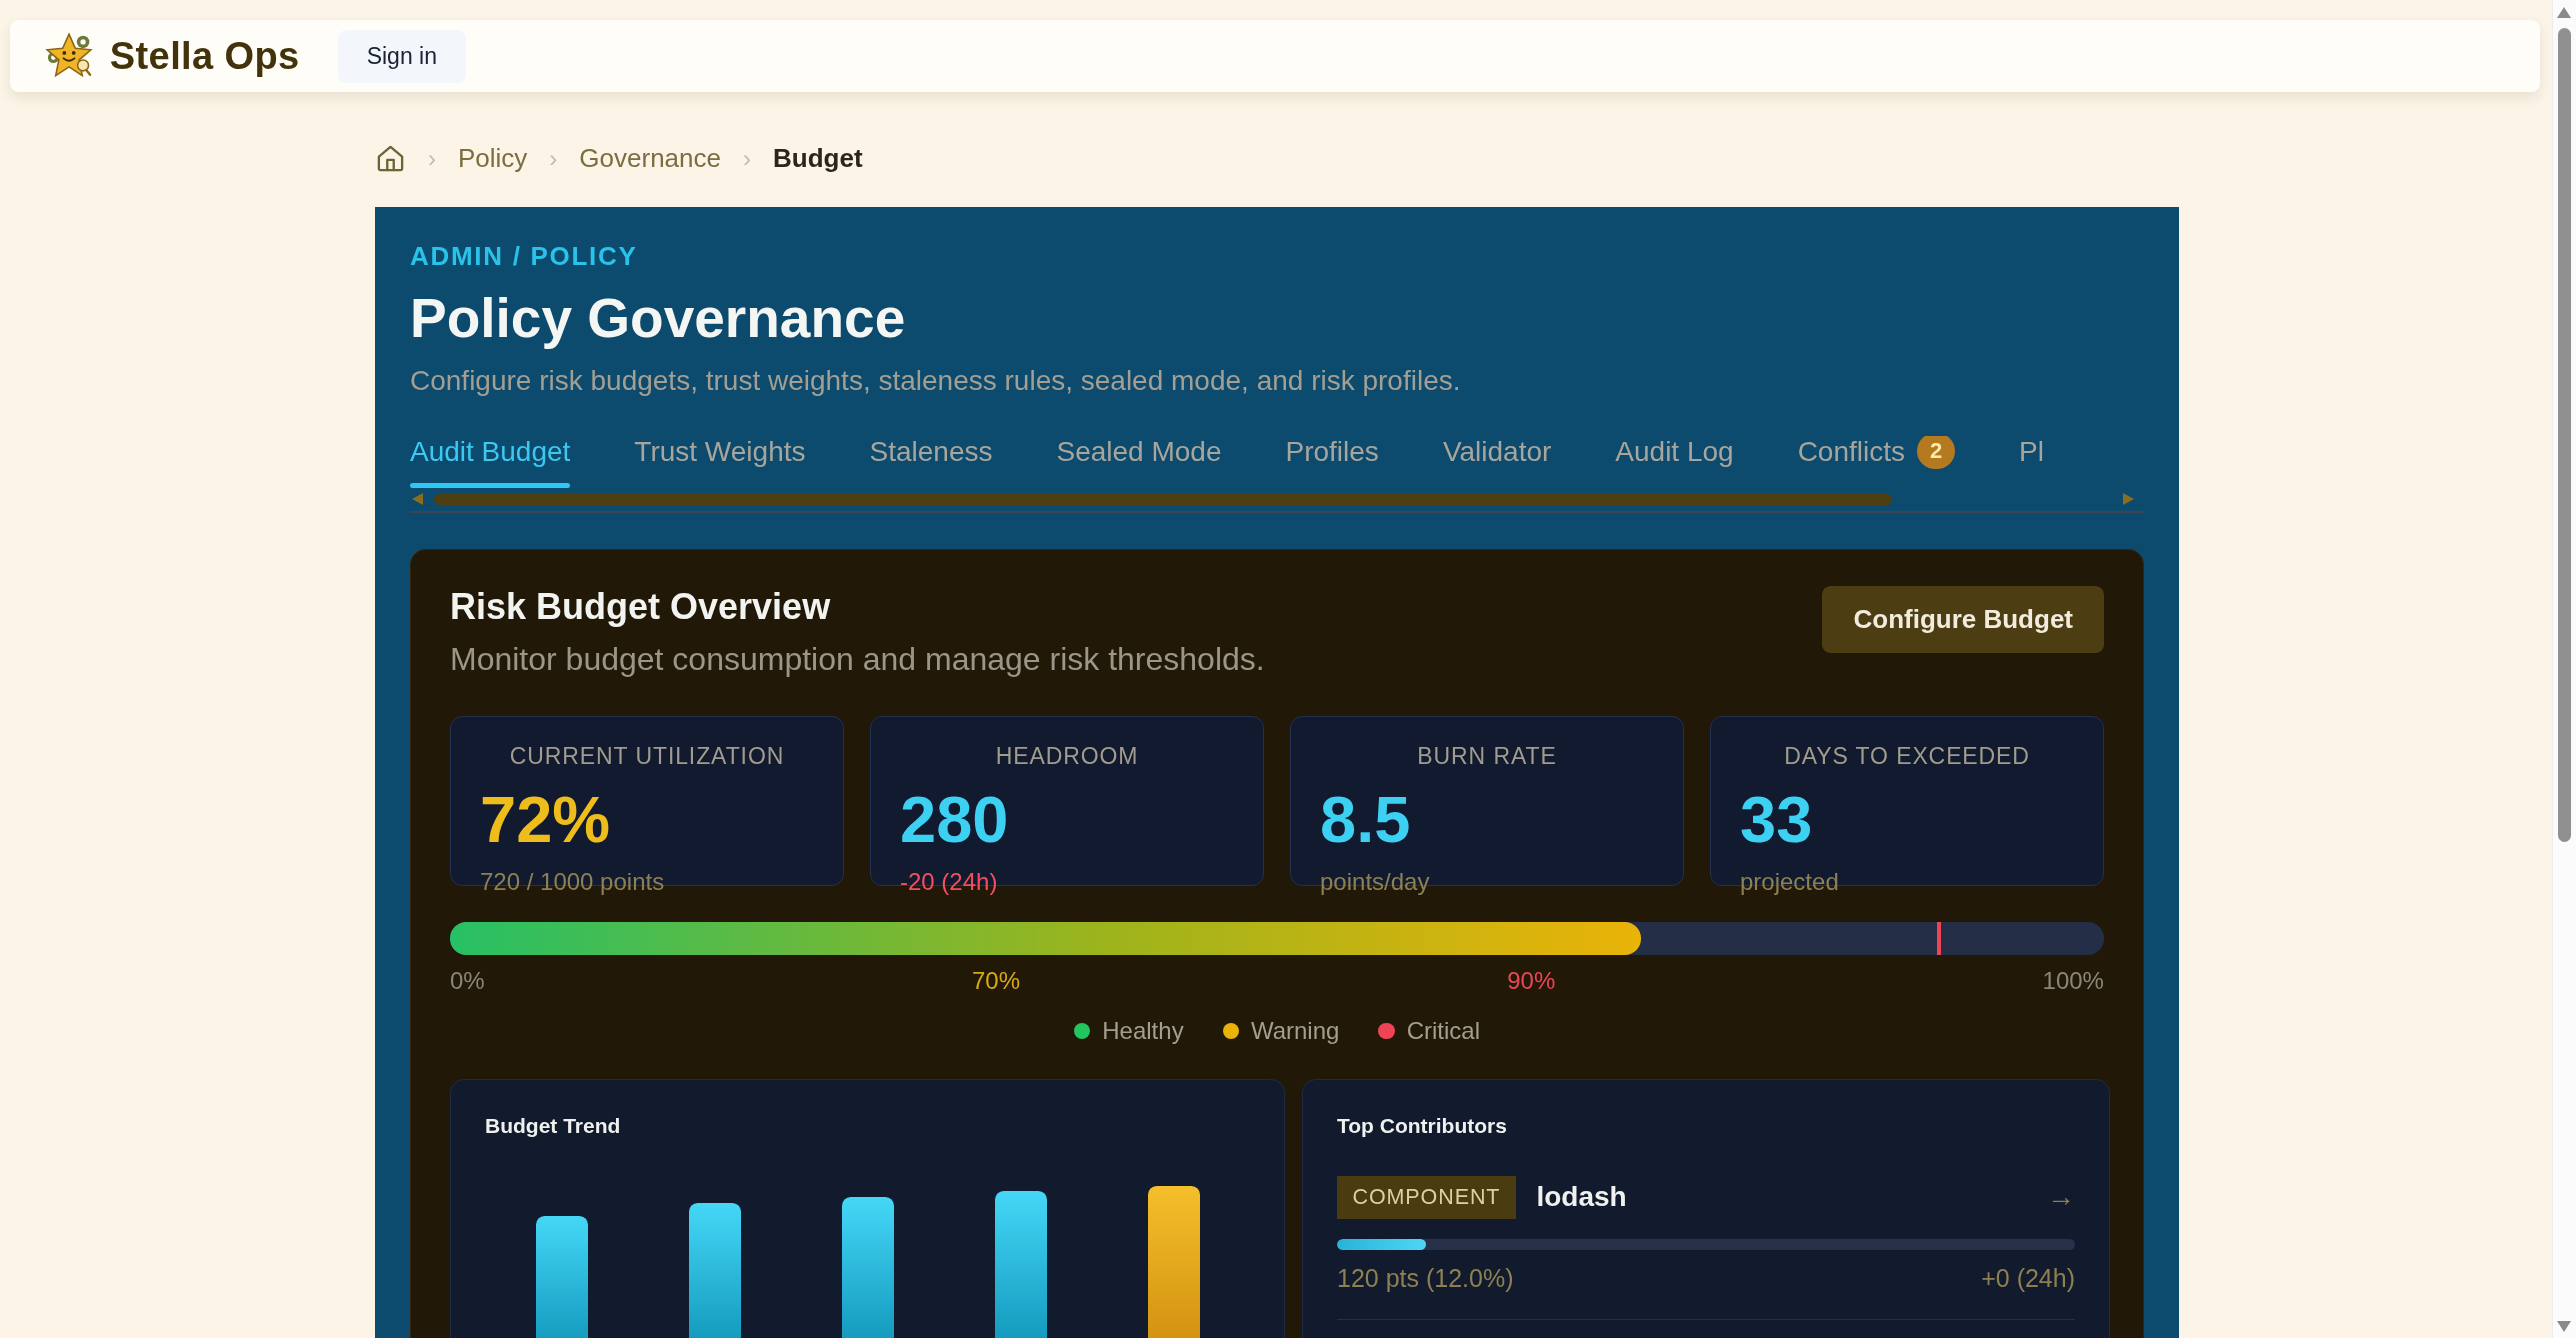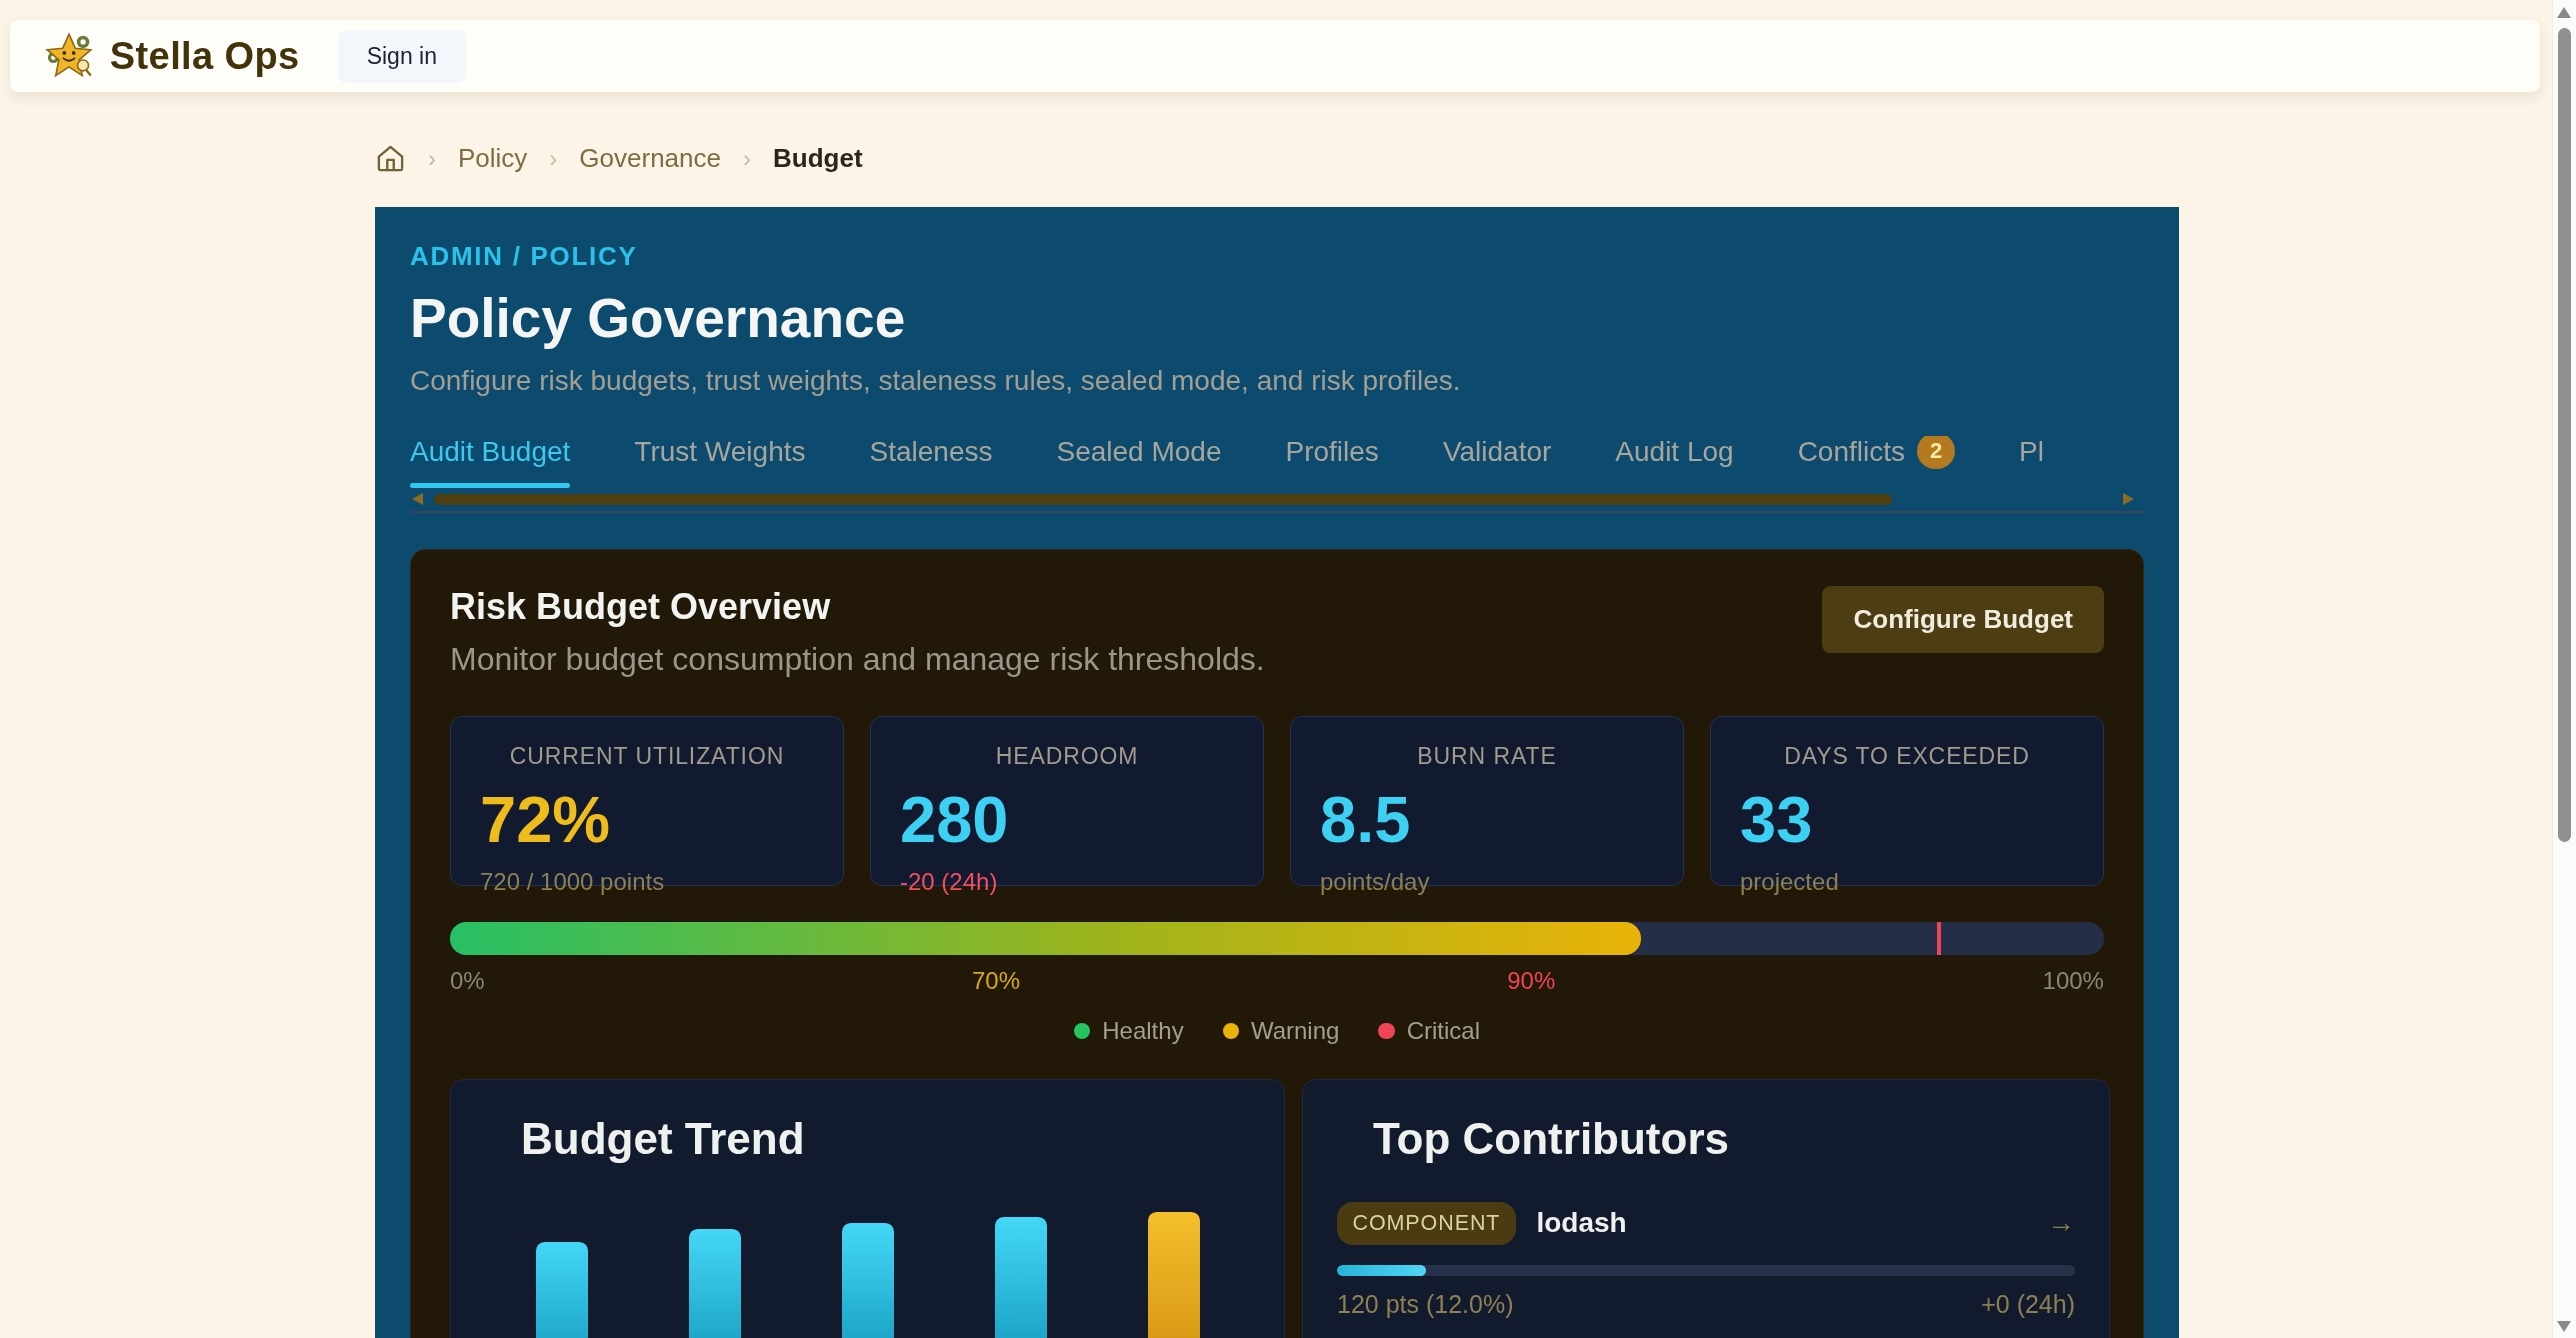--- a/index.html
+++ b/index.html
@@ -101,35 +101,35 @@
   .gauge-tick { position: absolute; top: 0; bottom: 0; width: 4.3px; background: #ef4455; }
   .gauge-labels { margin-top: 12px; display: flex; justify-content: space-between; font-size: 24px; }
   .legend { margin-top: 22px; display: flex; justify-content: center; gap: 39px; }
   .legend-item { display: flex; align-items: center; gap: 12px; font-size: 24px; color: #a39e90; }
   .legend-dot { width: 16.3px; height: 16.3px; border-radius: 50%; }
 
   .bottom-grid { margin-top: 34px; display: grid; grid-template-columns: 835px 808px; gap: 17px; }
   .sub-card {
     background: #121a2d; border: 0.9px solid #1f2b44; border-radius: 13.7px; padding: 34px; height: 481px;
   }
-  .sub-card-title { font-size: 44px; font-weight: bold; color: #eef1ee; margin-left: 36px; }
+  .sub-card-title { font-size: 21px; font-weight: bold; color: #eef1ee; }
 
   
   .trend-chart { margin-top: 48px; height: 172px; display: flex; align-items: flex-end; justify-content: space-around; }
   .trend-col { width: 153px; display: flex; justify-content: center; }
   .trend-bar { width: 52px; border-radius: 8.6px 8.6px 3.4px 3.4px; background: linear-gradient(180deg,#45d7f7,#0e93b7); }
   .trend-bar.gold { background: linear-gradient(180deg,#f5bf2b,#cf8d0e); }
 
   
   .contrib-list { margin-top: 38px; }
   .contrib-row { margin-bottom: 0; }
   .contrib-head { display: flex; align-items: center; }
   .contrib-badge {
     background: #4a3b10; color: #dbd2a2; font-size: 21.5px; letter-spacing: 0.9px;
-    padding: 8.6px 15.5px; border-radius: 16px; flex: none;
+    padding: 8.6px 15.5px; border-radius: 1px; flex: none;
   }
   .contrib-name { margin-left: 20.6px; font-size: 28px; font-weight: 600; color: #eef1ee; }
   .contrib-arrow { margin-left: auto; font-size: 28px; }
   .contrib-bar { margin-top: 20.6px; height: 11px; border-radius: 6px; background: #27324a; position: relative; overflow: hidden; }
   .contrib-fill { position: absolute; left: 0; top: 0; bottom: 0; border-radius: 6px; background: linear-gradient(90deg,#27b3d8,#4fd6f5); }
   .contrib-stats { margin-top: 13.7px; display: flex; justify-content: space-between; font-size: 25px; }
   .contrib-divider { margin: 26px 0 29px 0; height: 0.9px; background: #272f42; }
 
   
   .browser-scrollbar {

